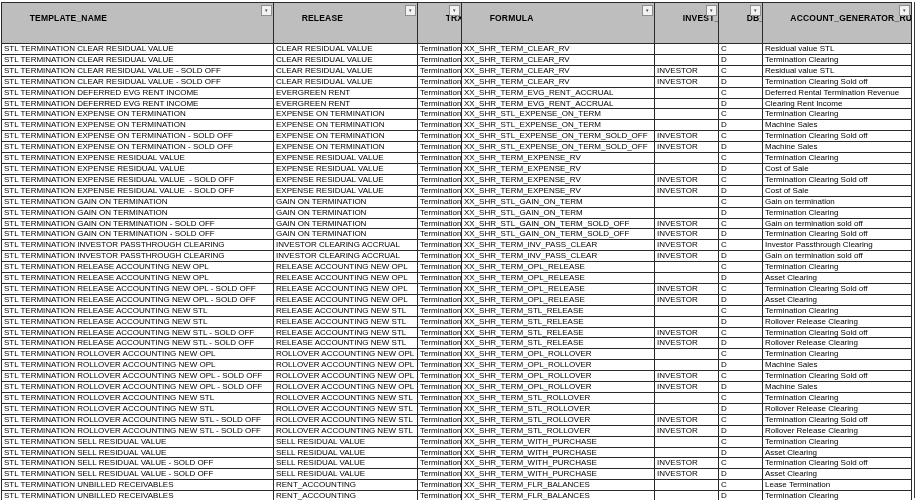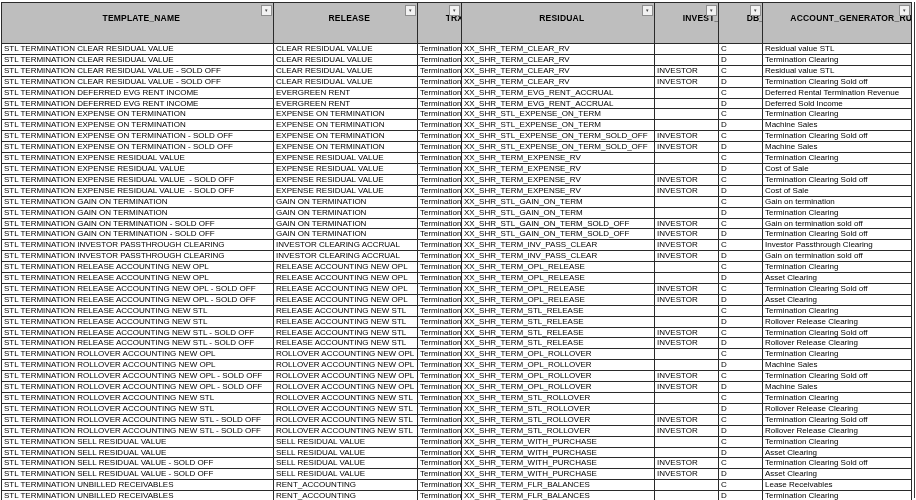--- a/index.html
+++ b/index.html
@@ -20,21 +20,21 @@
   table.grid{
     border-collapse:collapse;table-layout:fixed;width:910px;
     border:1px solid var(--outer-line);
     border-bottom:2px solid var(--outer-line);
   }
   col.c0{width:272px}col.c1{width:144px}col.c2{width:44px}
   col.c3{width:193px}col.c4{width:64px}col.c5{width:44px}col.c6{width:149px}
   th{
     background:var(--header-bg);
     border:1px solid var(--grid-line);
-    font-size:8.5px;font-weight:bold;text-align:center;
+    font-size:8.5px;font-weight:bold;text-align:left;
     height:14px;padding:0 20px 0 2px;position:relative;
     overflow:hidden;white-space:pre;letter-spacing:0.2px;
   }
   td{
     background:var(--cell-bg);
     border:1px solid var(--grid-line);
     font-size:8px;line-height:9.9px;height:9.9px;
     padding:0 2px;overflow:hidden;white-space:pre;
   }
   .fbtn{
@@ -73,21 +73,21 @@
         </th>
         <th>
           <span>RELEASE</span>
           <span class="fbtn"><span class="arrow">▾</span></span>
         </th>
         <th>
           <span>TRX_TYP</span>
           <span class="fbtn"><span class="arrow">▾</span></span>
         </th>
         <th>
-          <span>RESIDUAL</span>
+          <span>FORMULA</span>
           <span class="fbtn"><span class="arrow">▾</span></span>
         </th>
         <th>
           <span>INVEST_FLAG</span>
           <span class="fbtn"><span class="arrow">▾</span></span>
         </th>
         <th>
           <span>DB_CR</span>
           <span class="fbtn"><span class="arrow">▾</span></span>
         </th>
@@ -143,21 +143,21 @@
           <td>C</td>
           <td>Deferred Rental Termination Revenue</td>
         </tr>
         <tr>
           <td>STL TERMINATION DEFERRED EVG RENT INCOME</td>
           <td>EVERGREEN RENT</td>
           <td>Termination</td>
           <td>XX_SHR_TERM_EVG_RENT_ACCRUAL</td>
           <td></td>
           <td>D</td>
-          <td>Deferred Sold Income</td>
+          <td>Clearing Rent Income</td>
         </tr>
         <tr>
           <td>STL TERMINATION EXPENSE ON TERMINATION</td>
           <td>EXPENSE ON TERMINATION</td>
           <td>Termination</td>
           <td>XX_SHR_STL_EXPENSE_ON_TERM</td>
           <td></td>
           <td>C</td>
           <td>Termination Clearing</td>
         </tr>
@@ -458,21 +458,21 @@
           <td>D</td>
           <td>Asset Clearing</td>
         </tr>
         <tr>
           <td>STL TERMINATION UNBILLED RECEIVABLES</td>
           <td>RENT_ACCOUNTING</td>
           <td>Termination</td>
           <td>XX_SHR_TERM_FLR_BALANCES</td>
           <td></td>
           <td>C</td>
-          <td>Lease Receivables</td>
+          <td>Lease Termination</td>
         </tr>
         <tr>
           <td>STL TERMINATION UNBILLED RECEIVABLES</td>
           <td>RENT_ACCOUNTING</td>
           <td>Termination</td>
           <td>XX_SHR_TERM_FLR_BALANCES</td>
           <td></td>
           <td>D</td>
           <td>Termination Clearing</td>
         </tr>

